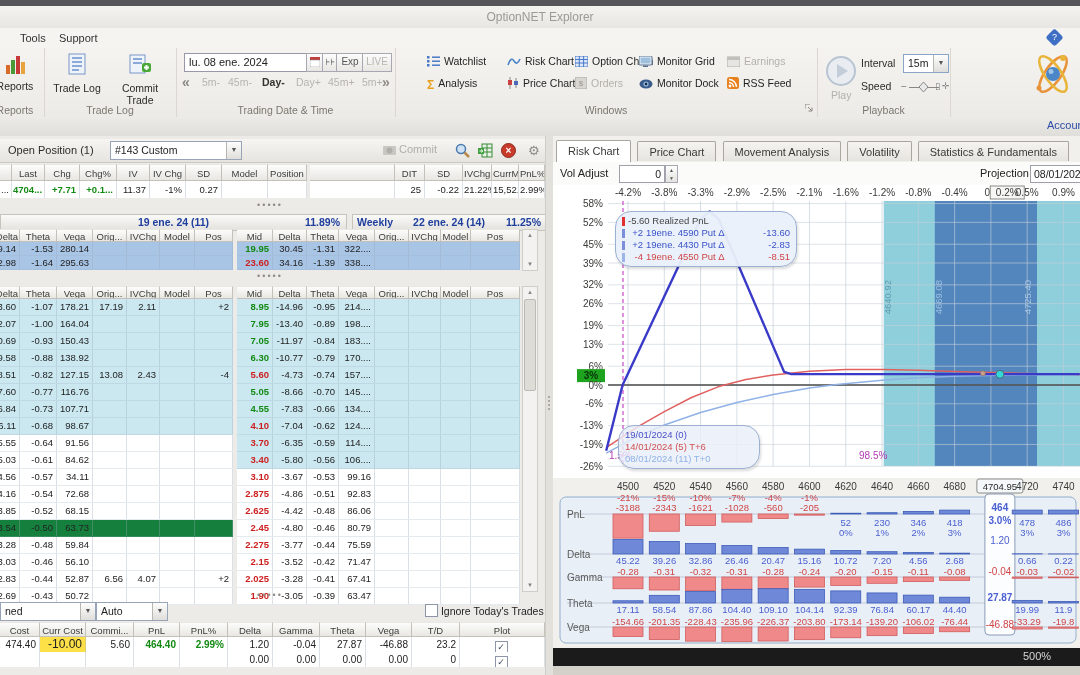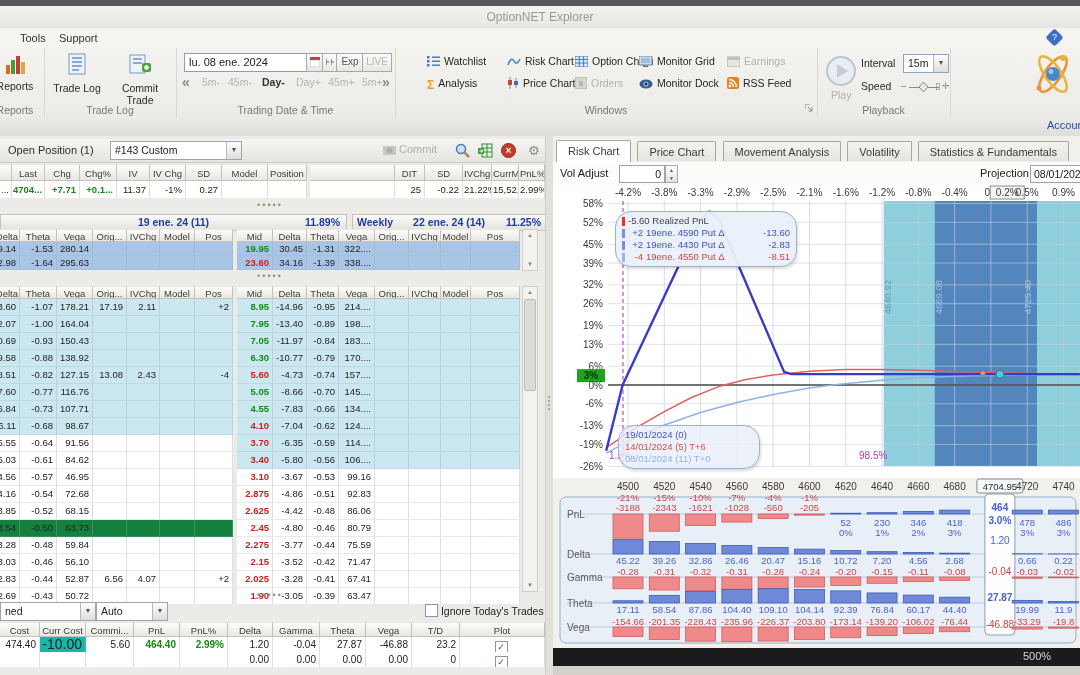--- a/index.html
+++ b/index.html
@@ -545,21 +545,21 @@
               <span class="c ">-0.61</span>
               <span class="c ">84.62</span>
               <span class="c "></span>
               <span class="c "></span>
               <span class="c "></span>
               <span class="c "></span>
             </div>
             <div class="trow" style="grid-template-columns:20px 37px 36px 34px 33px 35px 38px;line-height:16px;height:16px;background:#fff;border-bottom:1px solid rgba(150,170,190,.25)">
               <span class="c clipL">4.56</span>
               <span class="c ">-0.57</span>
-              <span class="c ">46.95</span>
+              <span class="c ">34.11</span>
               <span class="c "></span>
               <span class="c "></span>
               <span class="c "></span>
               <span class="c "></span>
             </div>
             <div class="trow" style="grid-template-columns:20px 37px 36px 34px 33px 35px 38px;line-height:16px;height:16px;background:#fff;border-bottom:1px solid rgba(150,170,190,.25)">
               <span class="c clipL">4.16</span>
               <span class="c ">-0.54</span>
               <span class="c ">72.68</span>
               <span class="c "></span>
@@ -843,21 +843,21 @@
           <span class="c h">PnL%</span>
           <span class="c h">Delta</span>
           <span class="c h">Gamma</span>
           <span class="c h">Theta</span>
           <span class="c h">Vega</span>
           <span class="c h">T/D</span>
           <span class="c h">Plot</span>
         </div>
         <div class="trow" style="grid-template-columns:40px 46px 48px 46px 48px 45px 47px 46px 46px 48px 85px;line-height:15px;height:15px;">
           <span class="c " style="background:#fff;font-size:10px">474.40</span>
-          <span class="c " style="background:#14b8a6;font-size:14px">-10.00</span>
+          <span class="c " style="background:#fde047;font-size:12px">-10.00</span>
           <span class="c " style="background:#fff;font-size:10px">5.60</span>
           <span class="c grn" style="background:#fff;font-size:10px">464.40</span>
           <span class="c grn" style="background:#fff;font-size:10px">2.99%</span>
           <span class="c " style="background:#fff;font-size:10px">1.20</span>
           <span class="c " style="background:#fff;font-size:10px">-0.04</span>
           <span class="c " style="background:#fff;font-size:10px">27.87</span>
           <span class="c " style="background:#fff;font-size:10px">-46.88</span>
           <span class="c " style="background:#fff;font-size:10px">23.2</span>
           <span class="c " style="text-align:center;background:#fff"><span class="chkbox">✓</span></span>
         </div>

